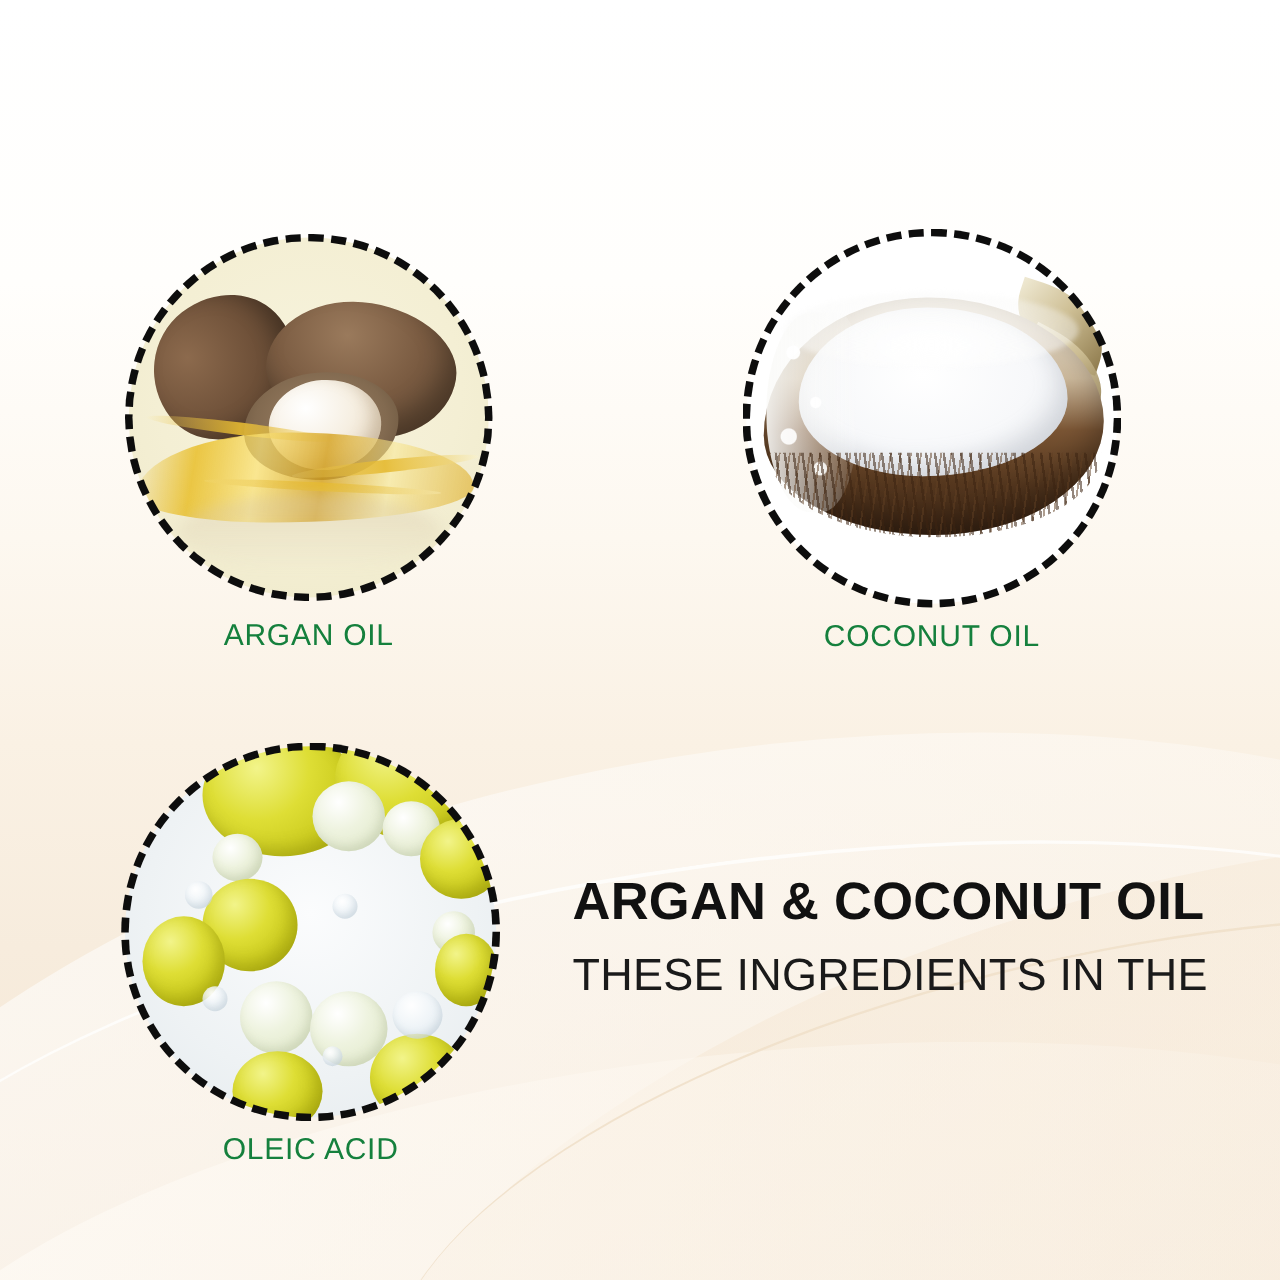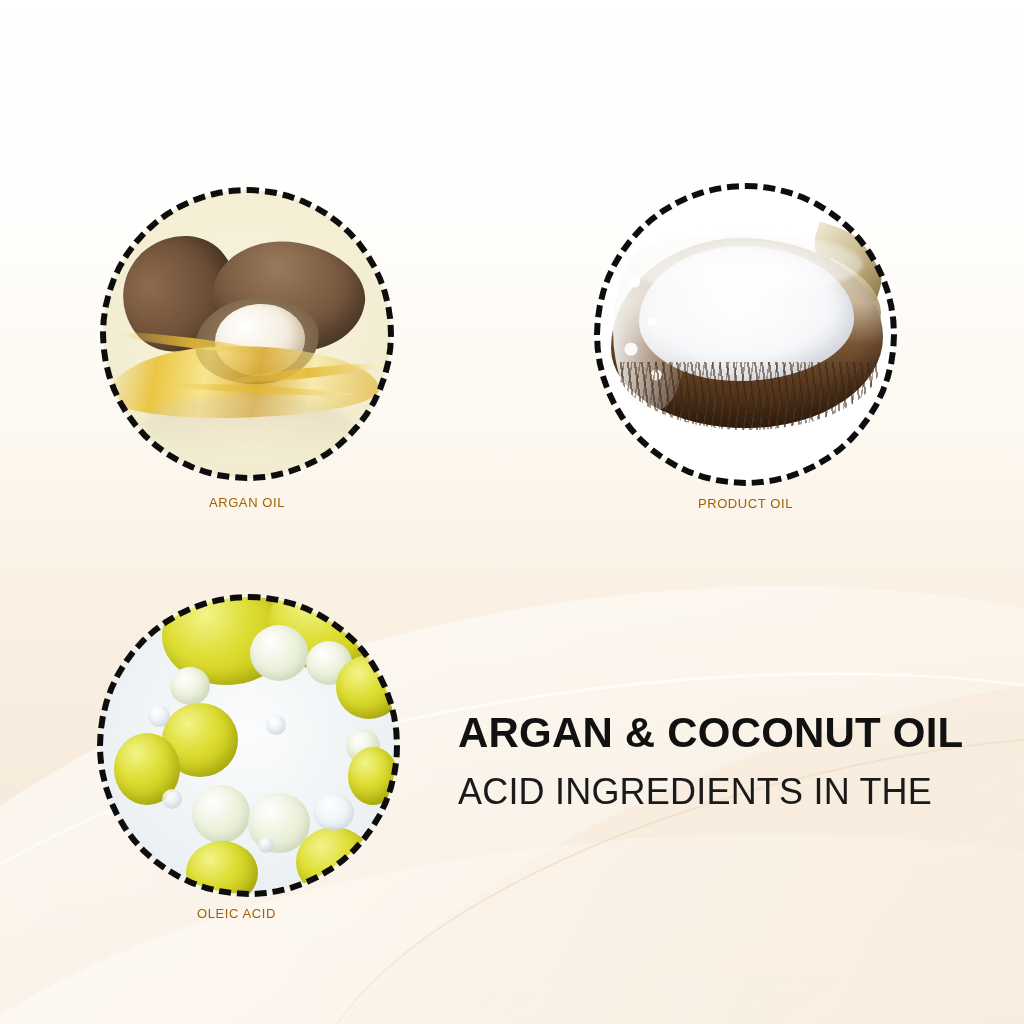--- a/index.html
+++ b/index.html
@@ -117,23 +117,23 @@
   .dashed-ring {
     position: absolute;
     border-radius: 50%;
     border: 6px dashed #0d0d0d;
     box-sizing: border-box;
     pointer-events: none;
   }
   .ing-label {
     position: absolute;
     text-align: center;
-    color: #a16207;
+    color: #15803d;
     font-family: "Liberation Sans", sans-serif;
-    font-size: 13px;
+    font-size: 24px;
     letter-spacing: 0.6px;
     font-weight: 400;
     white-space: nowrap;
   }
 
   
   #argan-circle {
     left: 103px; top: 190px; width: 288px; height: 288px;
     background: radial-gradient(circle at 50% 42%, #f7f3dd 0%, #f4efd4 55%, #eee9c9 100%);
   }
@@ -263,21 +263,21 @@
   .leaf1 { left: 212px; top: 46px; width: 78px; height: 58px; transform: rotate(18deg); }
   .leaf2 { left: 218px; top: 86px; width: 74px; height: 48px; transform: rotate(28deg); opacity: 0.9; }
   .leaf3 { left: 222px; top: 122px; width: 70px; height: 40px; transform: rotate(38deg); opacity: 0.85; }
 
   
   #oleic-circle {
     left: 100px; top: 597px; width: 297px; height: 297px;
     background: radial-gradient(circle at 50% 45%, #fbfcfd 0%, #eef2f4 60%, #e4eaee 100%);
   }
   #oleic-ring { left: 97px; top: 594px; width: 303px; height: 303px; }
-  #oleic-label { left: 88px; top: 906px; width: 297px; }
+  #oleic-label { left: 100px; top: 906px; width: 297px; }
 
   .bubble {
     position: absolute;
     border-radius: 50%;
   }
   .b-yellow {
     background: radial-gradient(circle at 34% 28%, #f2f48a 0%, #dede35 38%, #c8c81a 72%, #a8a80f 100%);
     box-shadow: inset -5px -6px 12px rgba(120,120,10,0.35);
   }
   .b-pale {
@@ -297,21 +297,21 @@
     width: 530px;
   }
   .tb-heading {
     font-family: "Liberation Sans Narrow", "Liberation Sans", sans-serif;
     font-weight: 700;
     font-size: 42px;
     letter-spacing: 0.2px;
     color: #111111;
     line-height: 1.08;
     white-space: nowrap;
-    margin: 12px 0 14px 0;
+    margin: 0 0 14px 0;
   }
   .tb-body {
     font-family: "Liberation Sans", sans-serif;
     font-weight: 400;
     font-size: 36px;
     letter-spacing: 0.2px;
     color: #1a1a1a;
     line-height: 1.28;
     margin: 0;
   }
@@ -350,21 +350,21 @@
     <div class="coco-leaf leaf1"></div>
     <div class="coco-leaf leaf2"></div>
     <div class="coco-leaf leaf3"></div>
     <div class="coco-husk"></div>
     <div class="coco-flesh"></div>
     <div class="coco-rim"></div>
     <div class="coco-crumb"></div>
     <div class="coco-fiber"></div>
   </div>
   <div class="dashed-ring" id="coconut-ring"></div>
-  <div class="ing-label" id="coconut-label">PRODUCT OIL</div>
+  <div class="ing-label" id="coconut-label">COCONUT OIL</div>
 
   <div class="circle-wrap" id="oleic-circle">
     <div class="bubble b-yellow" style="left:62px;  top:-10px; width:128px; height:98px;"></div>
     <div class="bubble b-yellow" style="left:168px; top:-22px; width:120px; height:96px;"></div>
     <div class="bubble b-pale" style="left:150px; top:28px;  width:58px;  height:56px;"></div>
     <div class="bubble b-pale" style="left:206px; top:44px;  width:46px;  height:44px;"></div>
     <div class="bubble b-yellow" style="left:236px; top:58px;  width:66px;  height:64px;"></div>
     <div class="bubble b-pale" style="left:70px;  top:70px;  width:40px;  height:38px;"></div>
     <div class="bubble b-yellow" style="left:62px;  top:106px; width:76px;  height:74px;"></div>
     <div class="bubble b-yellow" style="left:14px;  top:136px; width:66px;  height:72px;"></div>
@@ -379,17 +379,17 @@
     <div class="bubble b-yellow" style="left:86px;  top:244px; width:72px;  height:64px;"></div>
     <div class="bubble b-yellow" style="left:196px; top:230px; width:76px;  height:70px;"></div>
     <div class="bubble b-clear" style="left:214px; top:196px; width:40px;  height:38px;"></div>
   </div>
   <div class="dashed-ring" id="oleic-ring"></div>
   <div class="ing-label" id="oleic-label">OLEIC ACID</div>
 
   <div id="text-block">
     <div class="tb-heading">ARGAN &amp; COCONUT OIL</div>
     <div class="tb-body">
-      <span class="tb-body-line">ACID INGREDIENTS IN THE</span>
+      <span class="tb-body-line">THESE INGREDIENTS IN THE</span>
     </div>
   </div>
 
 </div>
 
 </body></html>

